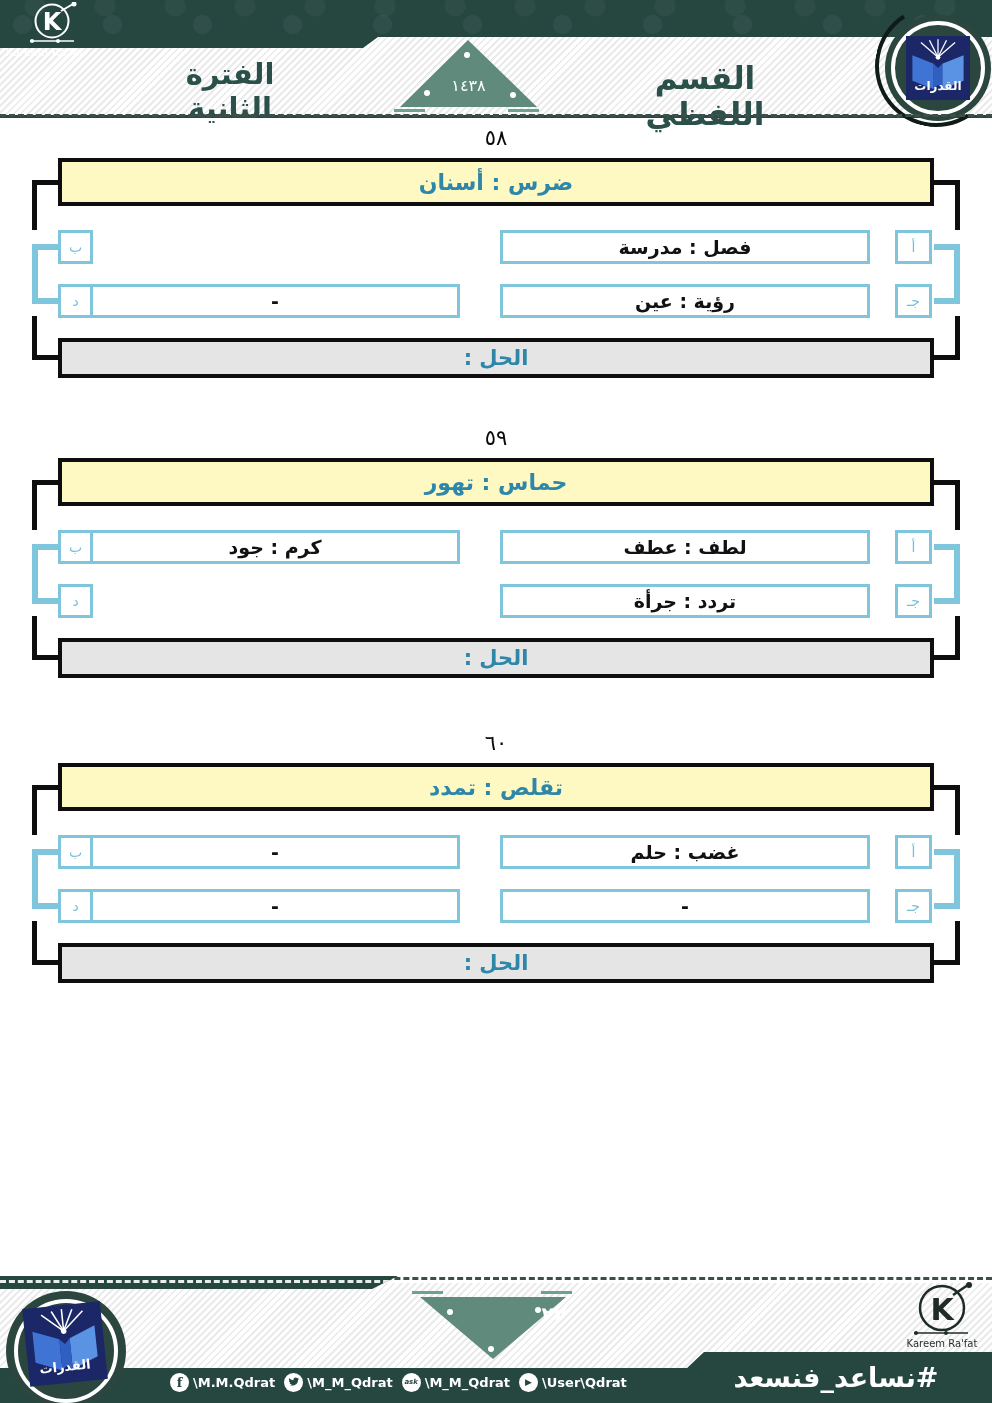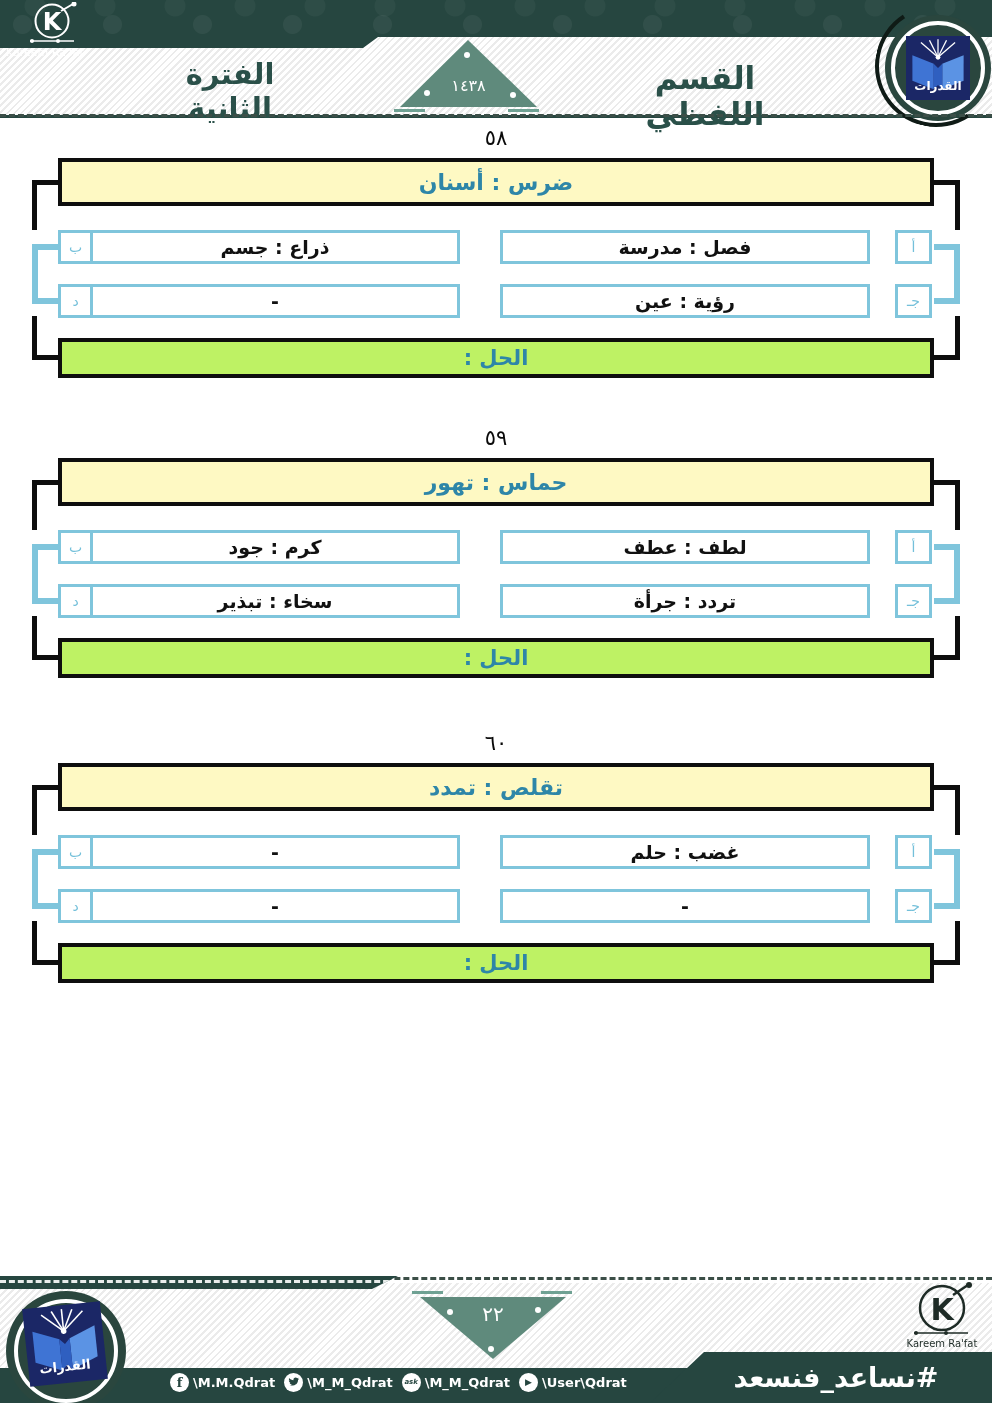--- a/index.html
+++ b/index.html
@@ -44,21 +44,21 @@
   .qlogo .ring { position:absolute; border:4px solid #fff; border-radius:50%; }
   .qlogo .square { position:absolute; background:#1b2766; }
   .qlogo .qtext { position:absolute; color:#fff; text-align:center; font-weight:bold; }
 
   
   .q-block { position:absolute; left:0; width:992px; height:252px; }
   .q-number { position:absolute; left:0; top:0; width:992px; text-align:center; font-size:21px; color:#0a0a0a; }
   .title-box { position:absolute; left:58px; top:32px; width:876px; height:48px; background:#fef9c3;
     border:4px solid #0e0e0e; display:flex; align-items:center; justify-content:center; }
   .title-box .t { font-size:22px; font-weight:bold; color:#2e86a8; }
-  .sol-box { position:absolute; left:58px; top:212px; width:876px; height:40px; background:#bef264;
+  .sol-box { position:absolute; left:58px; top:212px; width:876px; height:40px; background:#e5e5e5;
     border:4px solid #0e0e0e; display:flex; align-items:center; justify-content:center;text-align:center; }
   .sol-box .t { font-size:21px; font-weight:bold; color:#2e86a8; }
   .opt-text { position:absolute; height:34px; border:3px solid #7fc5dc; background:#fff;
     display:flex; align-items:center; justify-content:center; font-size:19px; font-weight:bold; color:#111; }
   .opt-letter { position:absolute; height:34px; border:3px solid #7fc5dc; background:#fff;
     display:flex; align-items:center; justify-content:center; font-size:14px; color:#74c0da; }
   .row1 { top:104px; } .row2 { top:158px; }
   .right-text { left:500px; width:370px; }
   .right-letter { left:895px; width:37px; }
   .left-letter { left:58px; width:35px; }
@@ -71,22 +71,22 @@
   .footer-band { position:absolute; left:0; top:1283px; width:992px; height:85px; }
   .footer-strip-left { position:absolute; left:0; top:1276px; width:398px; height:13px; background:#264640;
     clip-path:polygon(0 0,100% 0,372px 100%,0 100%); }
   .footer-strip-left .d { margin-top:4px; border-top:3px dashed rgba(255,255,255,.9); }
   .footer-green { position:absolute; left:0; top:1368px; width:992px; height:35px; background:#264640; }
   .hashtag-band { position:absolute; left:650px; top:1352px; width:342px; height:51px; background:#264640;
     clip-path:polygon(54px 0,100% 0,100% 100%,0 100%); display:flex; align-items:center; justify-content:center; }
   .hashtag-band .t { font-size:27px; font-weight:bold; color:#fff; padding-left:30px; }
   .tri-down { position:absolute; left:420px; top:1297px; width:0; height:0;
     border-left:73px solid transparent; border-right:73px solid transparent; border-top:62px solid #5f8a7c; }
-  .page-num { position:absolute; left:420px; top:1302px; width:146px; text-align:center;
-    font-size:20px; font-weight:normal; color:#fff; letter-spacing:6px; }
+  .page-num { position:absolute; left:420px; top:1302px; width:146px; 
+    font-size:20px; font-weight:bold; color:#fff; letter-spacing:6px; }
   .social-row { position:absolute; left:170px; top:1371px; width:480px; height:22px;
     display:flex; align-items:center; gap:9px; }
   .social-item { display:flex; align-items:center; gap:4px; }
   .sicon { width:19px; height:19px; border-radius:50%; background:#fff; color:#264640;
     display:flex; align-items:center; justify-content:center; font-weight:bold; flex:0 0 auto; }
   .handle { color:#fff; font-weight:bold; font-size:13px; white-space:nowrap; }
 </style>
 </head>
 <body>
 
@@ -156,23 +156,20 @@
 
     <div class="opt-text right-text row1">
         <span class="ar">فصل : مدرسة</span>
       </div>
     <div class="opt-letter right-letter row1">
         <span class="ar">أ</span>
       </div>
     <div class="opt-letter left-letter row1">
         <span class="ar">ب</span>
       </div>
-    <div class="opt-text left-text row1">
-        <span class="ar">ذراع : جسم</span>
-      </div>
     <div class="opt-text right-text row2">
         <span class="ar">رؤية : عين</span>
       </div>
     <div class="opt-letter right-letter row2">
         <span class="ar">جـ</span>
       </div>
     <div class="opt-letter left-letter row2">
         <span class="ar">د</span>
       </div>
     <div class="opt-text left-text row2">
@@ -218,23 +215,20 @@
         <span class="ar">تردد : جرأة</span>
       </div>
     <div class="opt-text left-text row1">
         <span class="ar">كرم : جود</span>
       </div>
     <div class="opt-letter right-letter row2">
         <span class="ar">جـ</span>
       </div>
     <div class="opt-letter left-letter row2">
         <span class="ar">د</span>
-      </div>
-    <div class="opt-text left-text row2">
-        <span class="ar">سخاء : تبذير</span>
       </div>
 
     <div class="bb" style="left:32px;top:118px;width:6px;height:60px;"></div>
     <div class="bb" style="left:32px;top:118px;width:26px;height:6px;"></div>
     <div class="bb" style="left:32px;top:172px;width:26px;height:6px;"></div>
     <div class="bb" style="left:954px;top:118px;width:6px;height:60px;"></div>
     <div class="bb" style="left:934px;top:118px;width:26px;height:6px;"></div>
     <div class="bb" style="left:934px;top:172px;width:26px;height:6px;"></div>
 
     <div class="bk" style="left:32px;top:190px;width:5px;height:44px;"></div>

